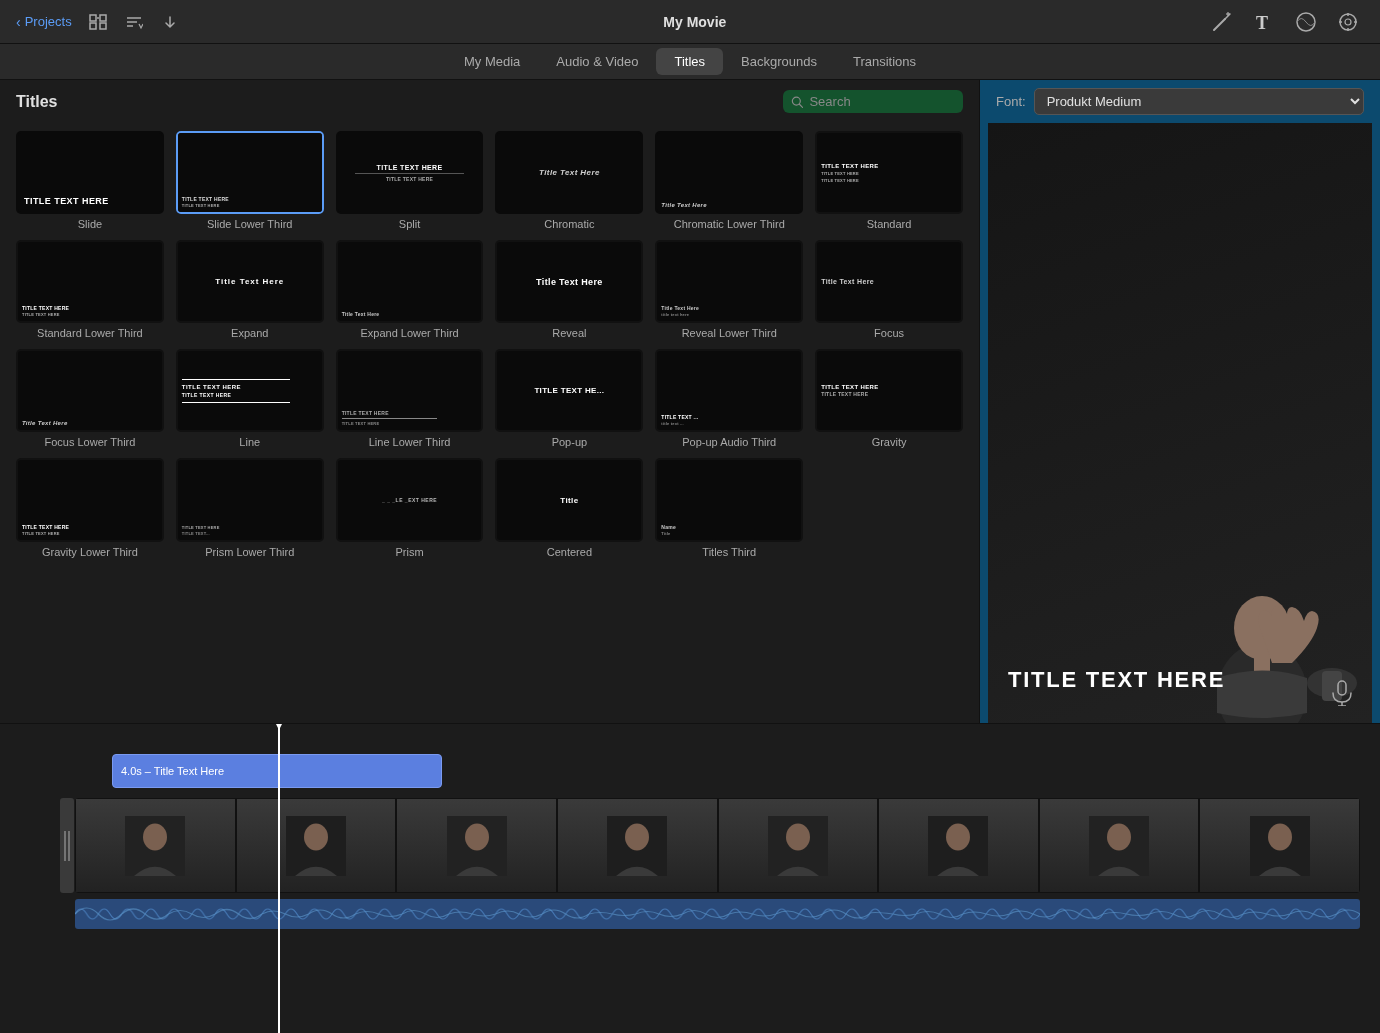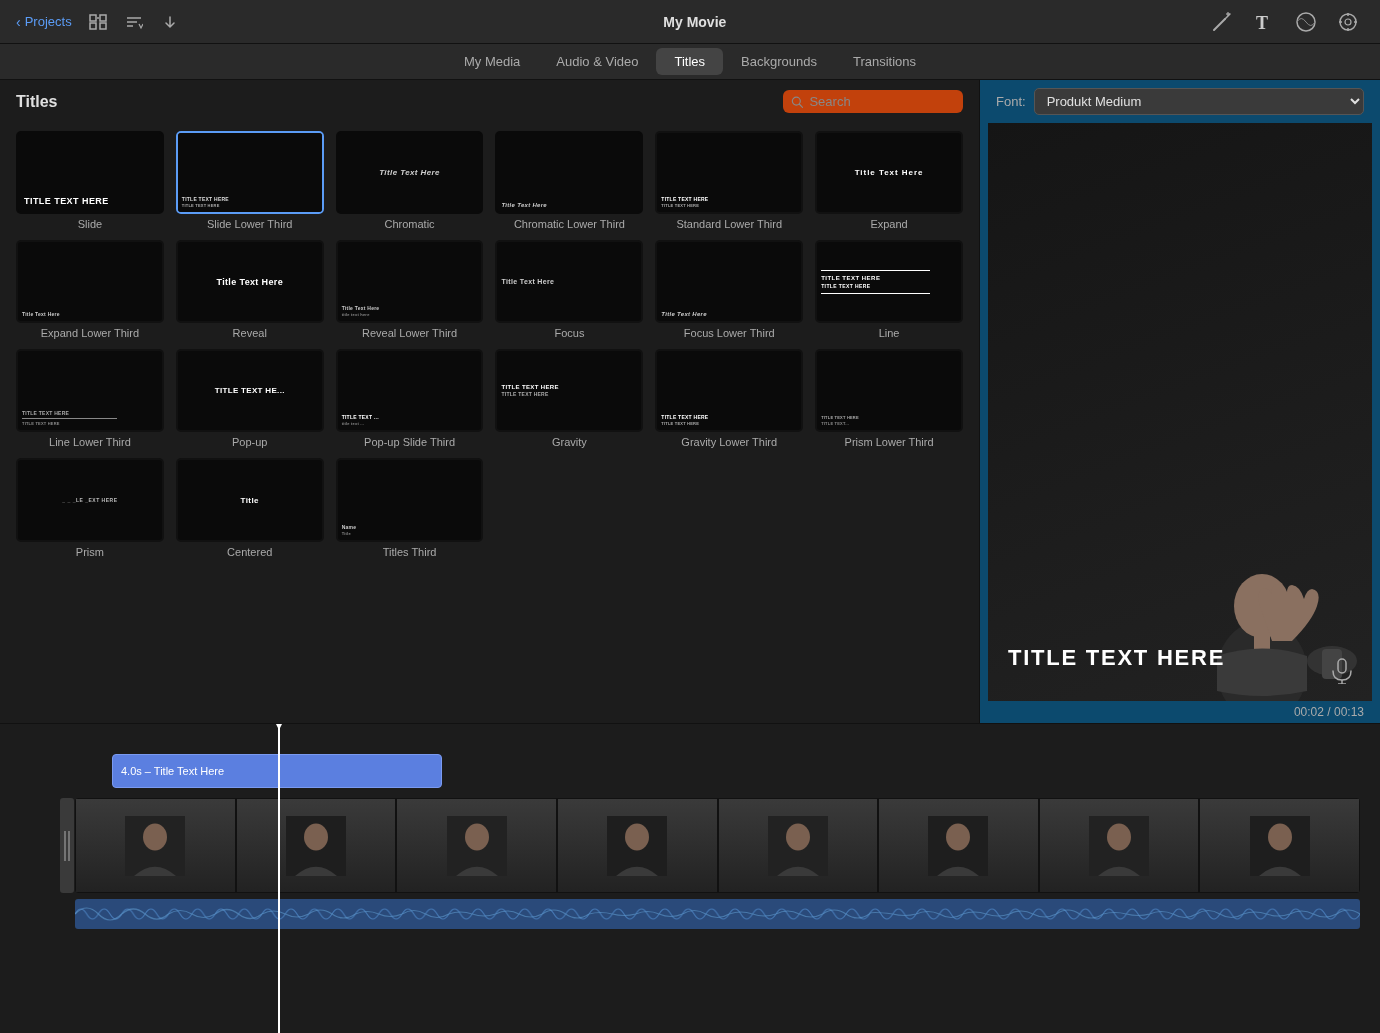--- a/index.html
+++ b/index.html
@@ -122,21 +122,21 @@
       flex-shrink: 0;
     }
     .panel-title {
       font-size: 16px;
       font-weight: 600;
       color: #e0e0e0;
     }
     .search-box {
       display: flex;
       align-items: center;
-      background: #c2410c;
+      background: #14532d;
       border-radius: 6px;
       padding: 4px 8px;
       gap: 6px;
       width: 180px;
     }
     .search-box input {
       background: transparent;
       border: none;
       outline: none;
       color: #e0e0e0;
@@ -515,40 +515,60 @@
       <div class="title-item selected">
         <div class="title-thumb thumb-slide-lt">
           <div class="title-thumb-inner" style="align-items:flex-start;justify-content:flex-end;padding:4px;">
             <span class="thumb-text" style="font-size:5px;text-transform:uppercase;color:#ddd;">TITLE TEXT HERE</span>
             <span class="thumb-text" style="font-size:4px;color:#aaa;margin-top:1px;">TITLE TEXT HERE</span>
           </div>
         </div>
         <span class="title-label">Slide Lower Third</span>
       </div>
 
+      <div class="title-item">
+        <div class="title-thumb thumb-split">
+          <div class="title-thumb-inner" style="justify-content:center;align-items:center;">
+            <span class="thumb-text" style="font-size:7px;text-transform:uppercase;">TITLE TEXT HERE</span>
+            <div class="divider-line"></div>
+            <span class="thumb-text" style="font-size:5px;color:#aaa;text-transform:uppercase;">TITLE TEXT HERE</span>
+          </div>
+        </div>
+        <span class="title-label">Split</span>
+      </div>
 
 
       <div class="title-item">
         <div class="title-thumb thumb-chromatic">
           <div class="title-thumb-inner" style="justify-content:center;align-items:center;">
             <span class="thumb-text" style="font-size:8px;font-style:italic;color:#d0d0d0;">Title Text Here</span>
           </div>
         </div>
         <span class="title-label">Chromatic</span>
       </div>
 
       <div class="title-item">
         <div class="title-thumb thumb-chromatic">
           <div class="title-thumb-inner" style="justify-content:flex-end;align-items:flex-start;padding:4px;">
             <span class="thumb-text" style="font-size:6px;font-style:italic;color:#ccc;">Title Text Here</span>
           </div>
         </div>
         <span class="title-label">Chromatic Lower Third</span>
       </div>
 
+      <div class="title-item">
+        <div class="title-thumb">
+          <div class="title-thumb-inner" style="justify-content:center;align-items:flex-start;padding:4px;gap:2px;">
+            <span class="thumb-text" style="font-size:6px;text-transform:uppercase;letter-spacing:0.06em;">TITLE TEXT HERE</span>
+            <span class="thumb-text" style="font-size:4px;text-transform:uppercase;color:#aaa;">TITLE TEXT HERE</span>
+            <span class="thumb-text" style="font-size:4px;text-transform:uppercase;color:#aaa;">TITLE TEXT HERE</span>
+          </div>
+        </div>
+        <span class="title-label">Standard</span>
+      </div>
 
       <div class="title-item">
         <div class="title-thumb">
           <div class="title-thumb-inner" style="justify-content:flex-end;align-items:flex-start;padding:4px;gap:1px;">
             <span class="thumb-text" style="font-size:5px;text-transform:uppercase;">TITLE TEXT HERE</span>
             <span class="thumb-text" style="font-size:4px;color:#aaa;">TITLE TEXT HERE</span>
           </div>
         </div>
         <span class="title-label">Standard Lower Third</span>
       </div>
@@ -640,21 +660,21 @@
         <span class="title-label">Pop-up</span>
       </div>
 
       <div class="title-item">
         <div class="title-thumb">
           <div class="title-thumb-inner" style="justify-content:flex-end;align-items:flex-start;padding:4px;">
             <span class="thumb-text" style="font-size:5px;text-transform:uppercase;">TITLE TEXT ...</span>
             <span class="thumb-text" style="font-size:4px;color:#888;margin-top:1px;">title text ...</span>
           </div>
         </div>
-        <span class="title-label">Pop-up Slide Third</span>
+        <span class="title-label">Pop-up Audio Third</span>
       </div>
 
       <div class="title-item">
         <div class="title-thumb">
           <div class="title-thumb-inner" style="justify-content:center;align-items:flex-start;padding:4px;gap:1px;">
             <span class="thumb-text" style="font-size:6px;text-transform:uppercase;letter-spacing:0.06em;">TITLE TEXT HERE</span>
             <span class="thumb-text" style="font-size:5px;text-transform:uppercase;color:#aaa;">TITLE TEXT HERE</span>
           </div>
         </div>
         <span class="title-label">Gravity</span>
@@ -754,21 +774,20 @@
       </div>
       <div class="mic-btn">
         <svg width="22" height="26" viewBox="0 0 22 26" fill="none">
           <rect x="7" y="1" width="8" height="14" rx="4" stroke="#aaa" stroke-width="1.5" fill="none"></rect>
           <path d="M2 13 Q2 22 11 22 Q20 22 20 13" stroke="#aaa" stroke-width="1.5" fill="none" stroke-linecap="round"></path>
           <line x1="11" y1="22" x2="11" y2="26" stroke="#aaa" stroke-width="1.5"></line>
           <line x1="7" y1="26" x2="15" y2="26" stroke="#aaa" stroke-width="1.5"></line>
         </svg>
       </div>
     </div>
-    <div class="timecode">00:02 / 00:13</div>
   </div>
 </div>
 
 <div class="bottom-section">
   <div class="timeline-area">
 
     <div class="playhead"></div>
 
     <div class="title-clip">
       <span>4.0s – Title Text Here</span>

